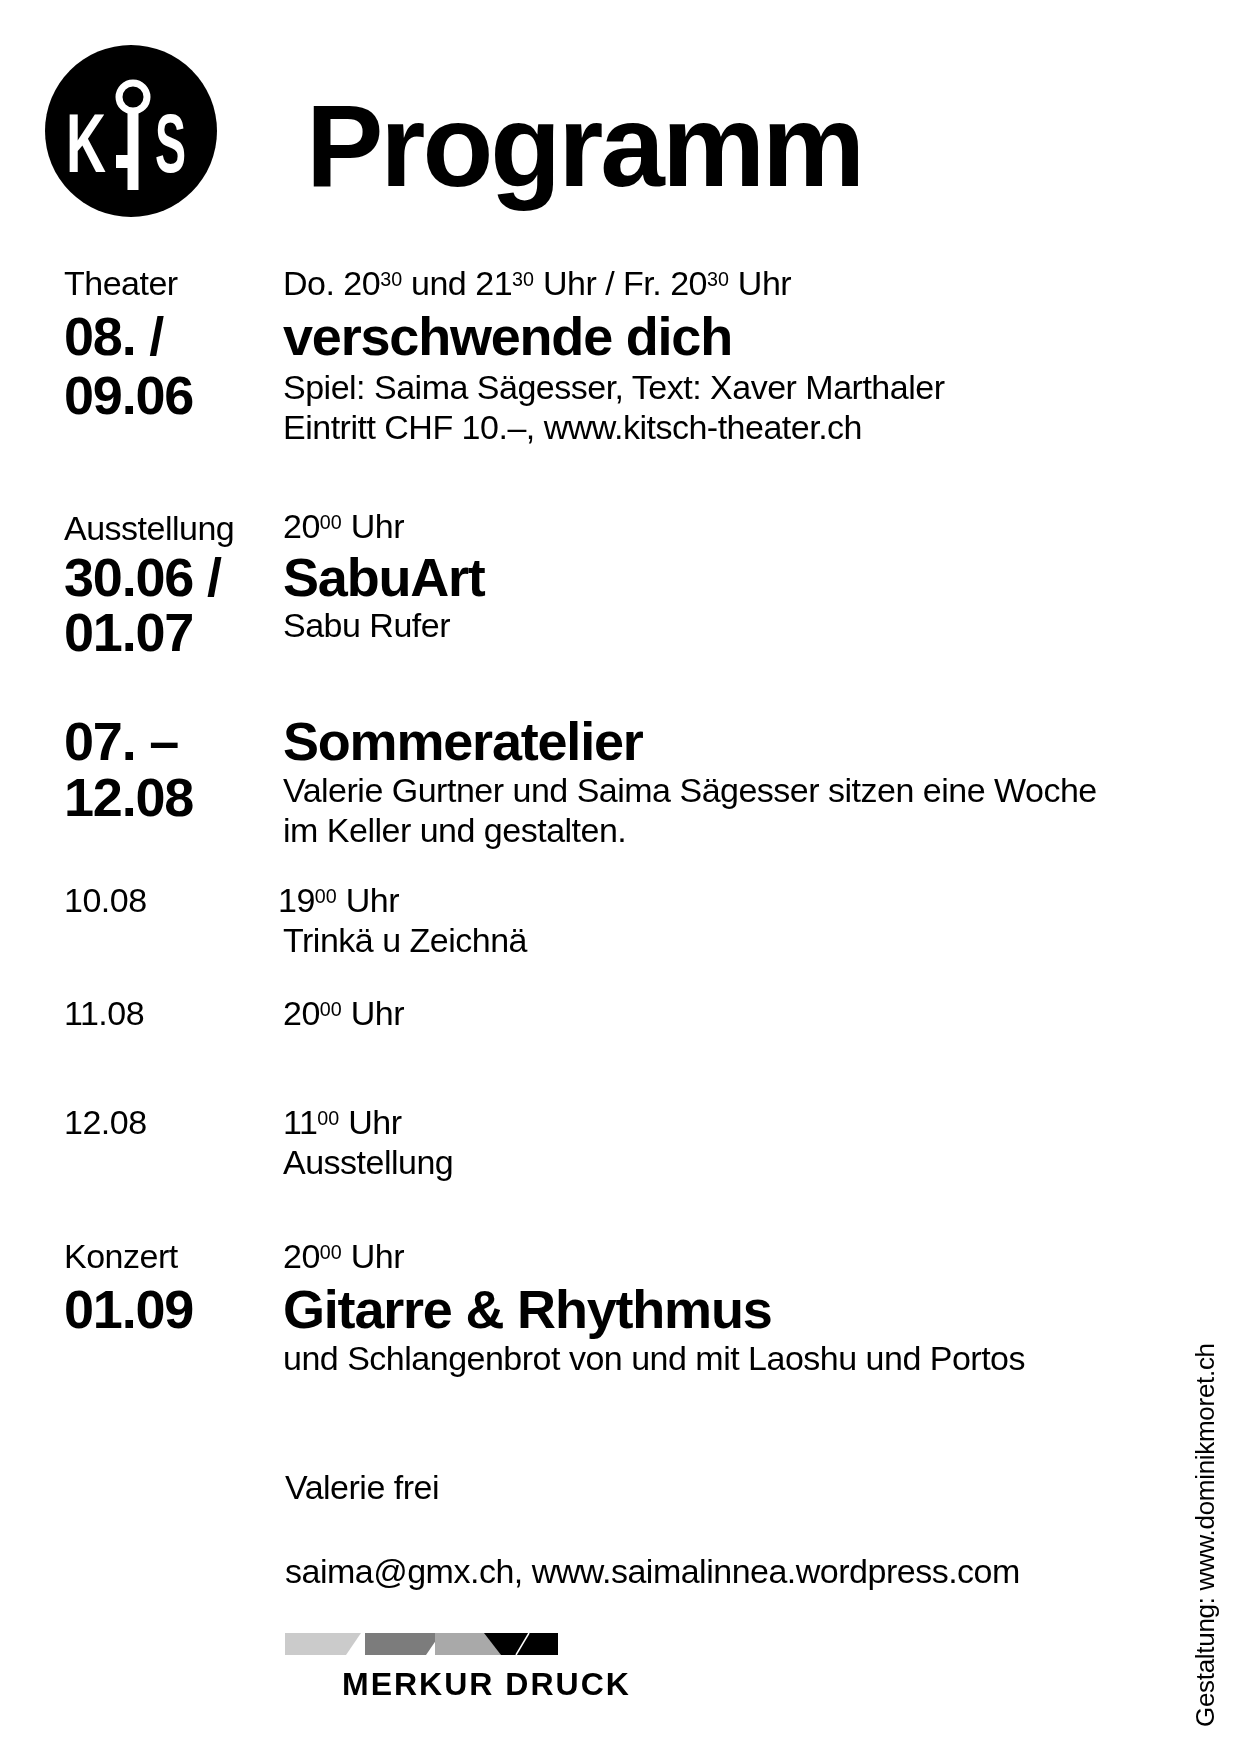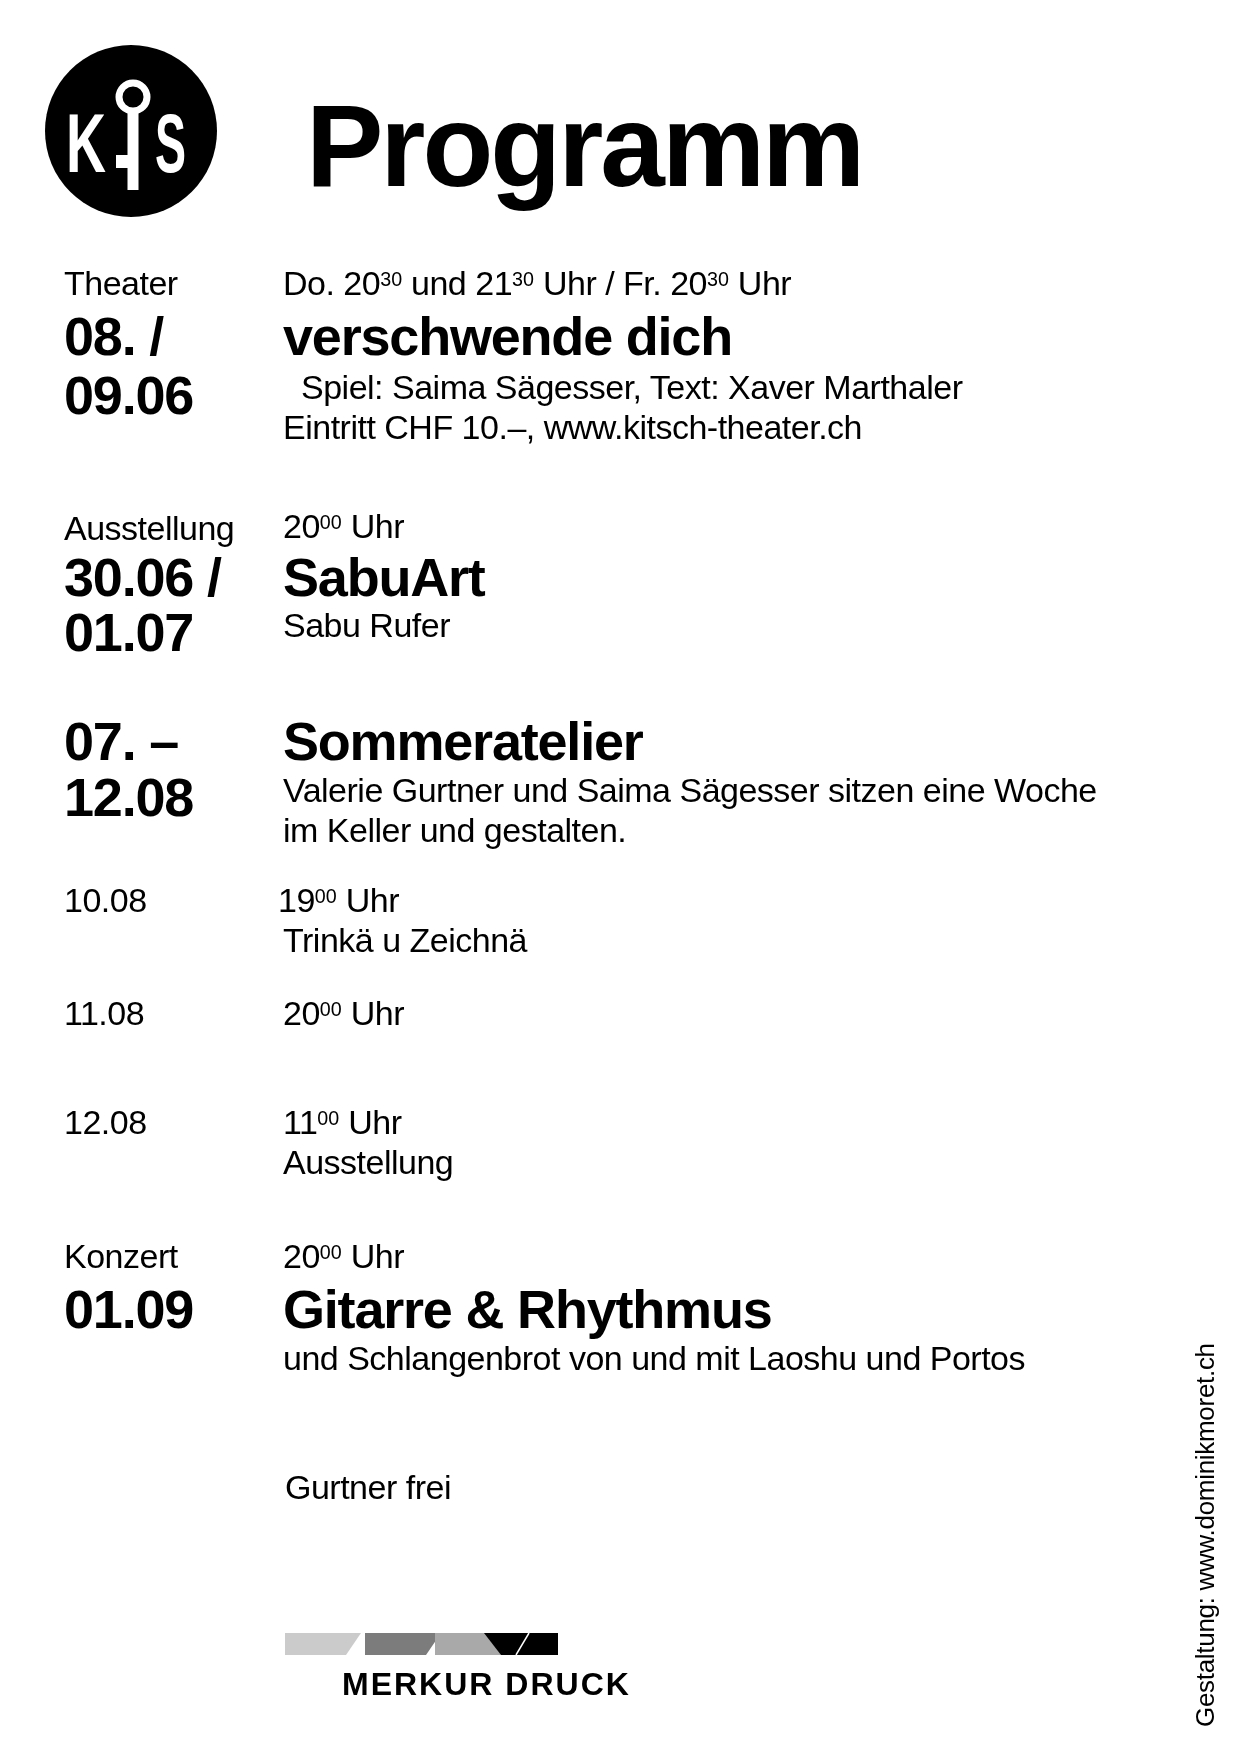--- a/index.html
+++ b/index.html
@@ -41,21 +41,21 @@
     </g>
   </svg>
 
   <div class="txt title-xl" style="left:306px;top:88px">Programm</div>
 
   <div class="txt lbl" style="left:64px;top:266px">Theater</div>
   <div class="txt lbl" style="left:283px;top:266px">Do. 20<sup>30</sup> und 21<sup>30</sup> Uhr / Fr. 20<sup>30</sup> Uhr</div>
   <div class="txt big" style="left:64px;top:309px">08. /</div>
   <div class="txt big" style="left:64px;top:368px">09.06</div>
   <div class="txt big" style="left:283px;top:309px">verschwende dich</div>
-  <div class="txt lbl" style="left:301px;top:370px">Spiel: Saima Sägesser, Text: Xaver Marthaler</div>
+  <div class="txt lbl" style="left:283px;top:370px">Spiel: Saima Sägesser, Text: Xaver Marthaler</div>
   <div class="txt lbl" style="left:283px;top:410px">Eintritt CHF 10.–, www.kitsch-theater.ch</div>
 
   <div class="txt lbl" style="left:64px;top:511px">Ausstellung</div>
   <div class="txt lbl" style="left:283px;top:509px">20<sup>00</sup> Uhr</div>
   <div class="txt big" style="left:64px;top:550px">30.06 /</div>
   <div class="txt big" style="left:64px;top:605px">01.07</div>
   <div class="txt big" style="left:283px;top:550px">SabuArt</div>
   <div class="txt lbl" style="left:283px;top:608px">Sabu Rufer</div>
 
   <div class="txt big" style="left:64px;top:714px">07. –</div>
@@ -74,21 +74,22 @@
   <div class="txt lbl" style="left:64px;top:1105px">12.08</div>
   <div class="txt lbl" style="left:283px;top:1105px">11<sup>00</sup> Uhr</div>
   <div class="txt lbl" style="left:283px;top:1145px">Ausstellung</div>
 
   <div class="txt lbl" style="left:64px;top:1239px">Konzert</div>
   <div class="txt lbl" style="left:283px;top:1239px">20<sup>00</sup> Uhr</div>
   <div class="txt big" style="left:64px;top:1282px">01.09</div>
   <div class="txt big" style="left:283px;top:1282px">Gitarre &amp; Rhythmus</div>
   <div class="txt lbl" style="left:283px;top:1341px">und Schlangenbrot von und mit Laoshu und Portos</div>
 
-  <div class="txt lbl" style="left:285px;top:1470px">Gurtner frei</div>
+  <div class="txt lbl" style="left:285px;top:1470px">Valerie frei</div>
+  <div class="txt lbl" style="left:285px;top:1554px">saima@gmx.ch, www.saimalinnea.wordpress.com</div>
 
   <svg style="position:absolute;left:285px;top:1633px" width="273" height="22" viewBox="0 0 273 22">
     <polygon points="0,0 76,0 61,22 0,22" fill="#cbcbcb"></polygon>
     <polygon points="80,0 156,0 141,22 80,22" fill="#7c7c7c"></polygon>
     <polygon points="150,0 205,0 216,22 150,22" fill="#a9a9a9"></polygon>
     <polygon points="199,0 273,0 273,22 216,22" fill="#000000"></polygon>
     <line x1="231" y1="22" x2="244" y2="0" stroke="#ffffff" stroke-width="1.5"></line>
   </svg>
   <div class="txt printer-name" style="left:342px;top:1668px">MERKUR DRUCK</div>
 

